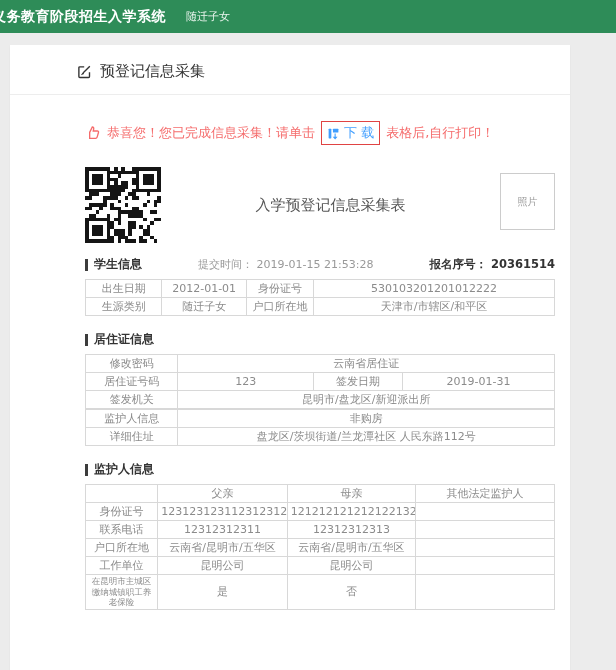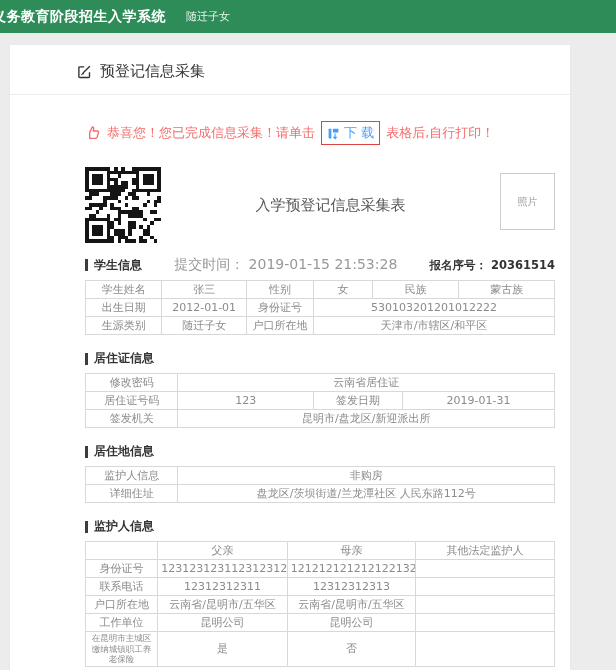--- a/index.html
+++ b/index.html
@@ -30,21 +30,21 @@
   .qr { width:76px; height:76px; display:grid; grid-template-rows:repeat(21,1fr); grid-template-columns:repeat(21,1fr); background:#fff; flex:0 0 auto; }
   .qr i { background:#151515; }
   .doc-titles { flex:1; text-align:center; color:#555; font-size:15px; line-height:28px; padding:0 6px; }
   .photo-box { width:55px; height:57px; border:1px solid #ccc; color:#999; font-size:10px; display:flex; align-items:center; justify-content:center; flex:0 0 auto; align-self:flex-start; margin-top:6px; }
 
   
   .section-head { display:flex; align-items:center; margin:15px 0 6px 0; }
   .section-head.first { margin-top:13px; justify-content:space-between; }
   .sec-title { display:flex; align-items:center; gap:6px; font-size:12px; font-weight:bold; color:#333; }
   .sec-bar { width:3px; height:12px; background:#3c3c3c; display:inline-block; }
-  .submit-time { font-size:14px; color:#999; }
+  .submit-time { font-size:11px; color:#999; }
   .serial { font-size:11.5px; font-weight:bold; color:#333; }
 
   
   table { width:100%; border-collapse:collapse; table-layout:fixed; font-size:11px; color:#8b8b8b; }
   td { border:1px solid #d8d8d8; height:18px; text-align:center; padding:1px 3px; overflow:hidden; }
   td.small-label { font-size:8.5px; line-height:1.25; color:#8b8b8b; }
   tr.tall td { height:25px; }
 </style>
 </head>
 <body>
@@ -330,28 +330,20 @@
     <table>
       <colgroup>
           <col style="width:16.3%">
           <col style="width:18%">
           <col style="width:14.3%">
           <col style="width:12.6%">
           <col style="width:18.4%">
           <col style="width:20.4%">
         </colgroup>
       <tbody>
-          <tr>
-        <td>学生姓名</td>
-        <td>张三</td>
-        <td>性别</td>
-        <td>女</td>
-        <td>民族</td>
-        <td>蒙古族</td>
-      </tr>
       <tr>
         <td>出生日期</td>
         <td>2012-01-01</td>
         <td>身份证号</td>
         <td colspan="3">530103201201012222</td>
       </tr>
       <tr>
         <td>生源类别</td>
         <td>随迁子女</td>
         <td>户口所在地</td>
@@ -384,26 +376,20 @@
         <td>签发日期</td>
         <td>2019-01-31</td>
       </tr>
       <tr>
         <td>签发机关</td>
         <td colspan="3">昆明市/盘龙区/新迎派出所</td>
       </tr>
     </tbody>
       </table>
 
-    <div class="section-head">
-      <span class="sec-title">
-          <i class="sec-bar"></i>
-          <span>居住地信息</span>
-        </span>
-    </div>
     <table>
       <colgroup>
           <col style="width:19.7%">
           <col style="width:80.3%">
         </colgroup>
       <tbody>
           <tr>
         <td>监护人信息</td>
         <td>非购房</td>
       </tr>

